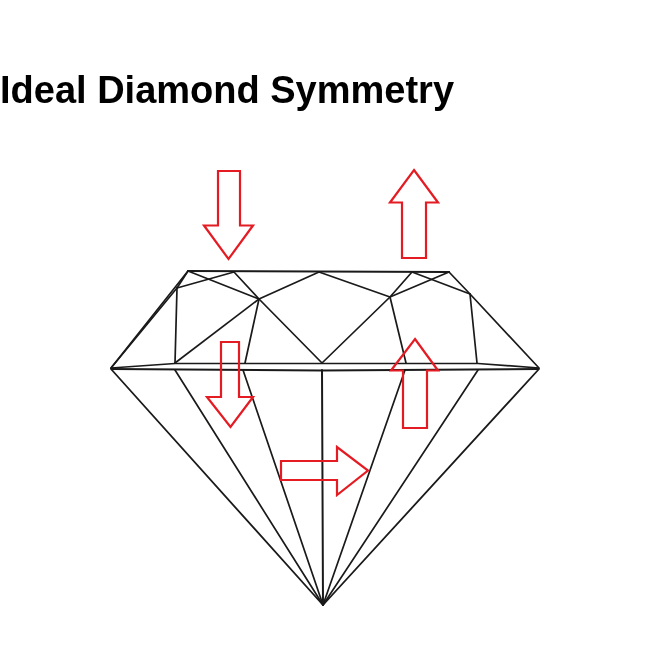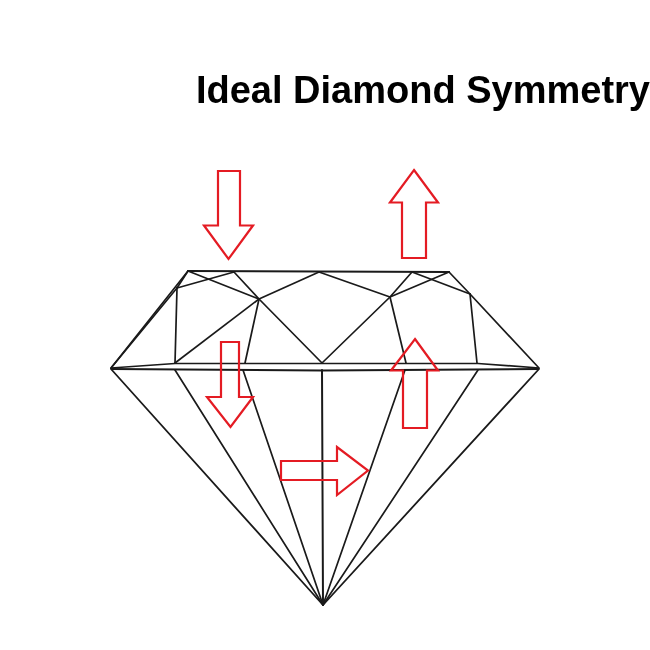--- a/index.html
+++ b/index.html
@@ -14,21 +14,21 @@
     background: #ffffff;
     overflow: hidden;
     font-family: "Liberation Sans", sans-serif;
   }
   .figure-title {
     position: absolute;
     top: 68px;
     left: 0;
     width: 650px;
     margin: 0;
-    text-align: right;
+    text-align: left;
     font-size: 38px;
     line-height: 1.2;
     font-weight: 700;
     color: #000000;
     letter-spacing: 0px;
     user-select: none;
   }
   svg.diagram {
     position: absolute;
     left: 0;

